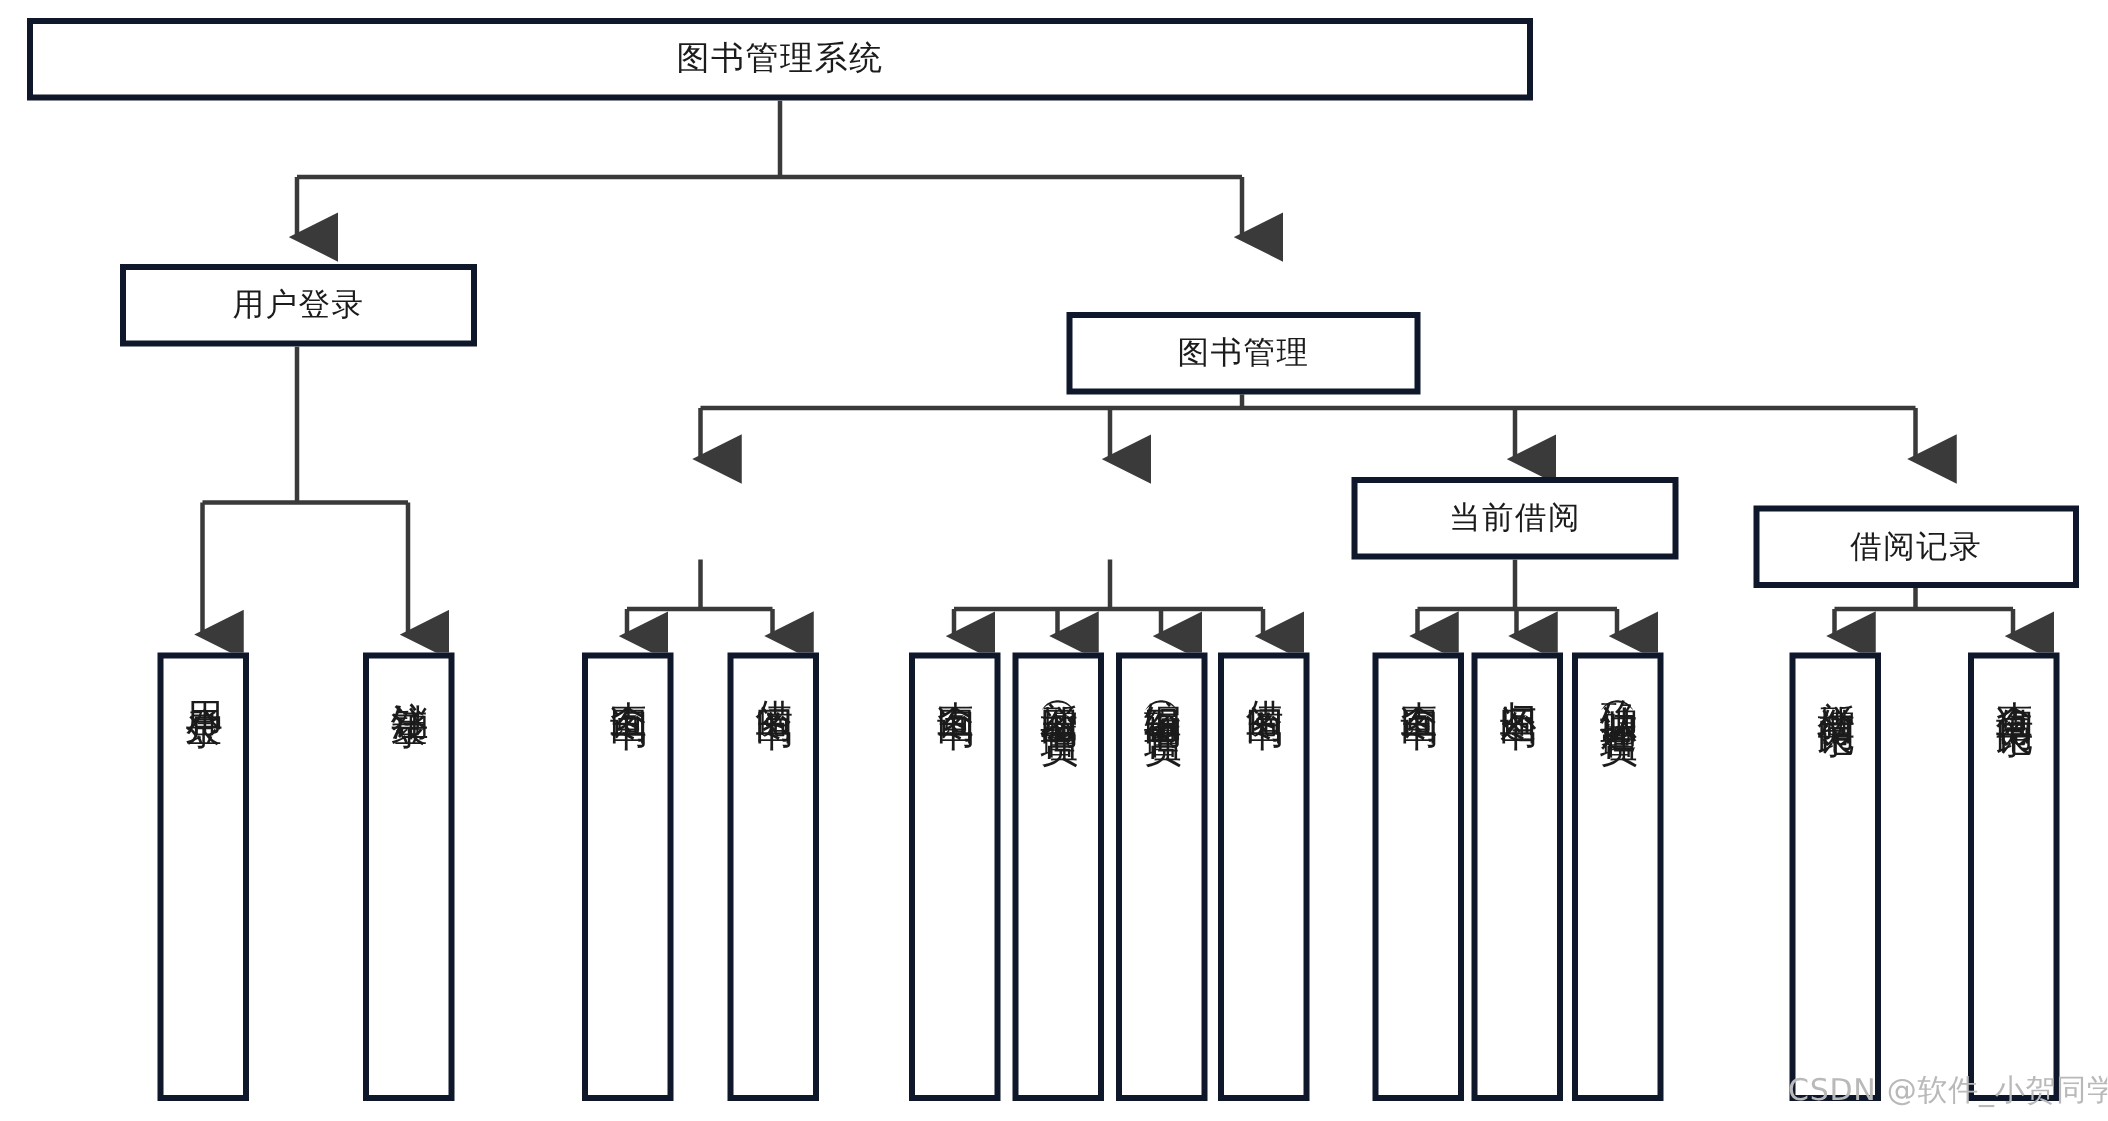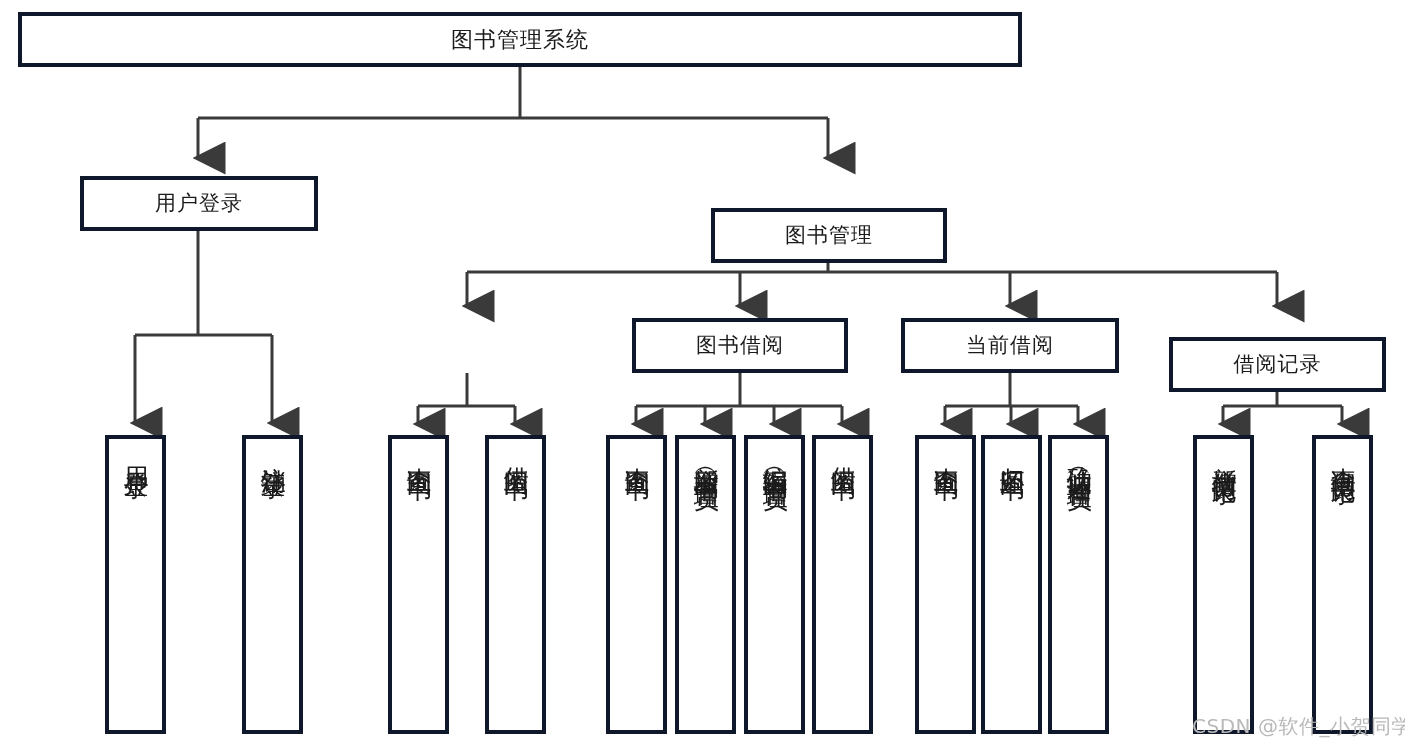--- a/index.html
+++ b/index.html
@@ -137,23 +137,20 @@
     <span class="lbl">图书管理系统</span>
   </div>
 
   <div class="node horiz" style="left:80px; top:176px; width:238px; height:55px;">
     <span class="lbl">用户登录</span>
   </div>
   <div class="node horiz" style="left:711px; top:176px; width:236px; height:55px;margin-top:32px;">
     <span class="lbl">图书管理</span>
   </div>
 
-  <div class="node horiz" style="left:632px; top:318px; width:216px; height:55px;">
-    <span class="lbl">图书借阅</span>
-  </div>
   <div class="node horiz" style="left:901px; top:318px; width:218px; height:55px;justify-content:center;">
     <span class="lbl">当前借阅</span>
   </div>
   <div class="node horiz" style="left:1169px; top:337px; width:217px; height:55px;">
     <span class="lbl">借阅记录</span>
   </div>
 
   <div class="node vert" style="left:105px; top:435px; width:61px; height:299px;">
     <span class="lbl">用户登录</span>
   </div>

